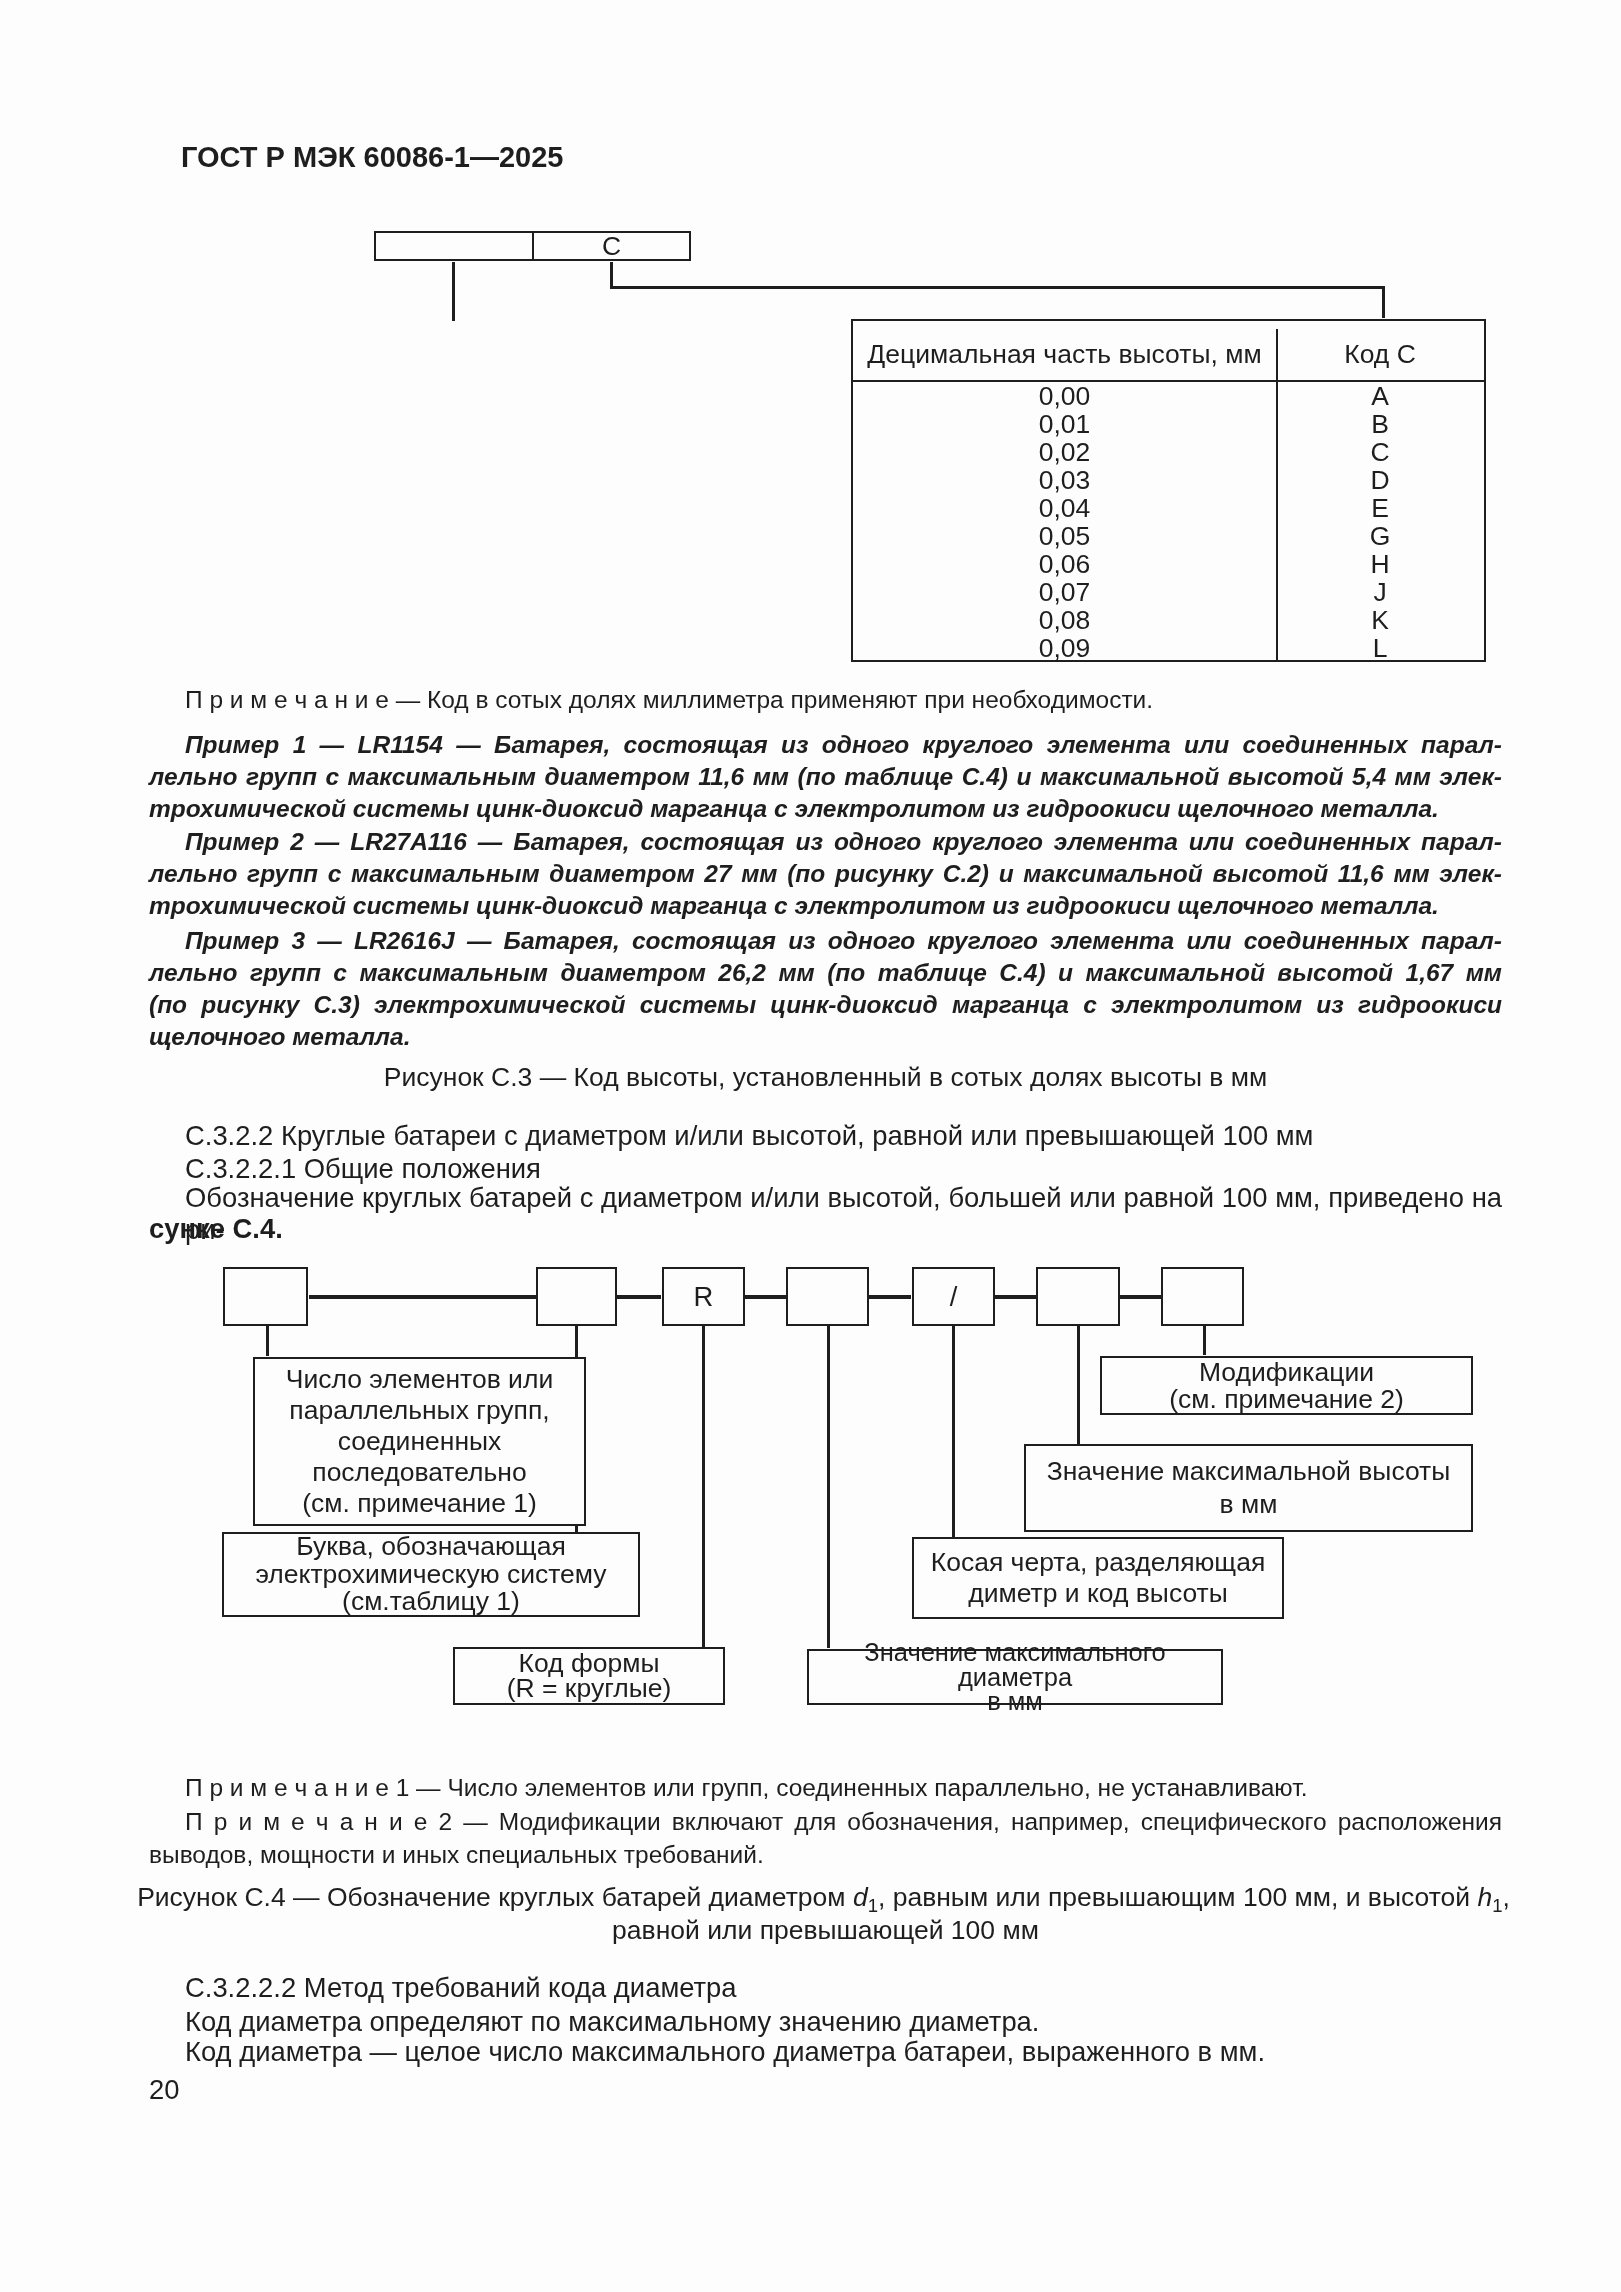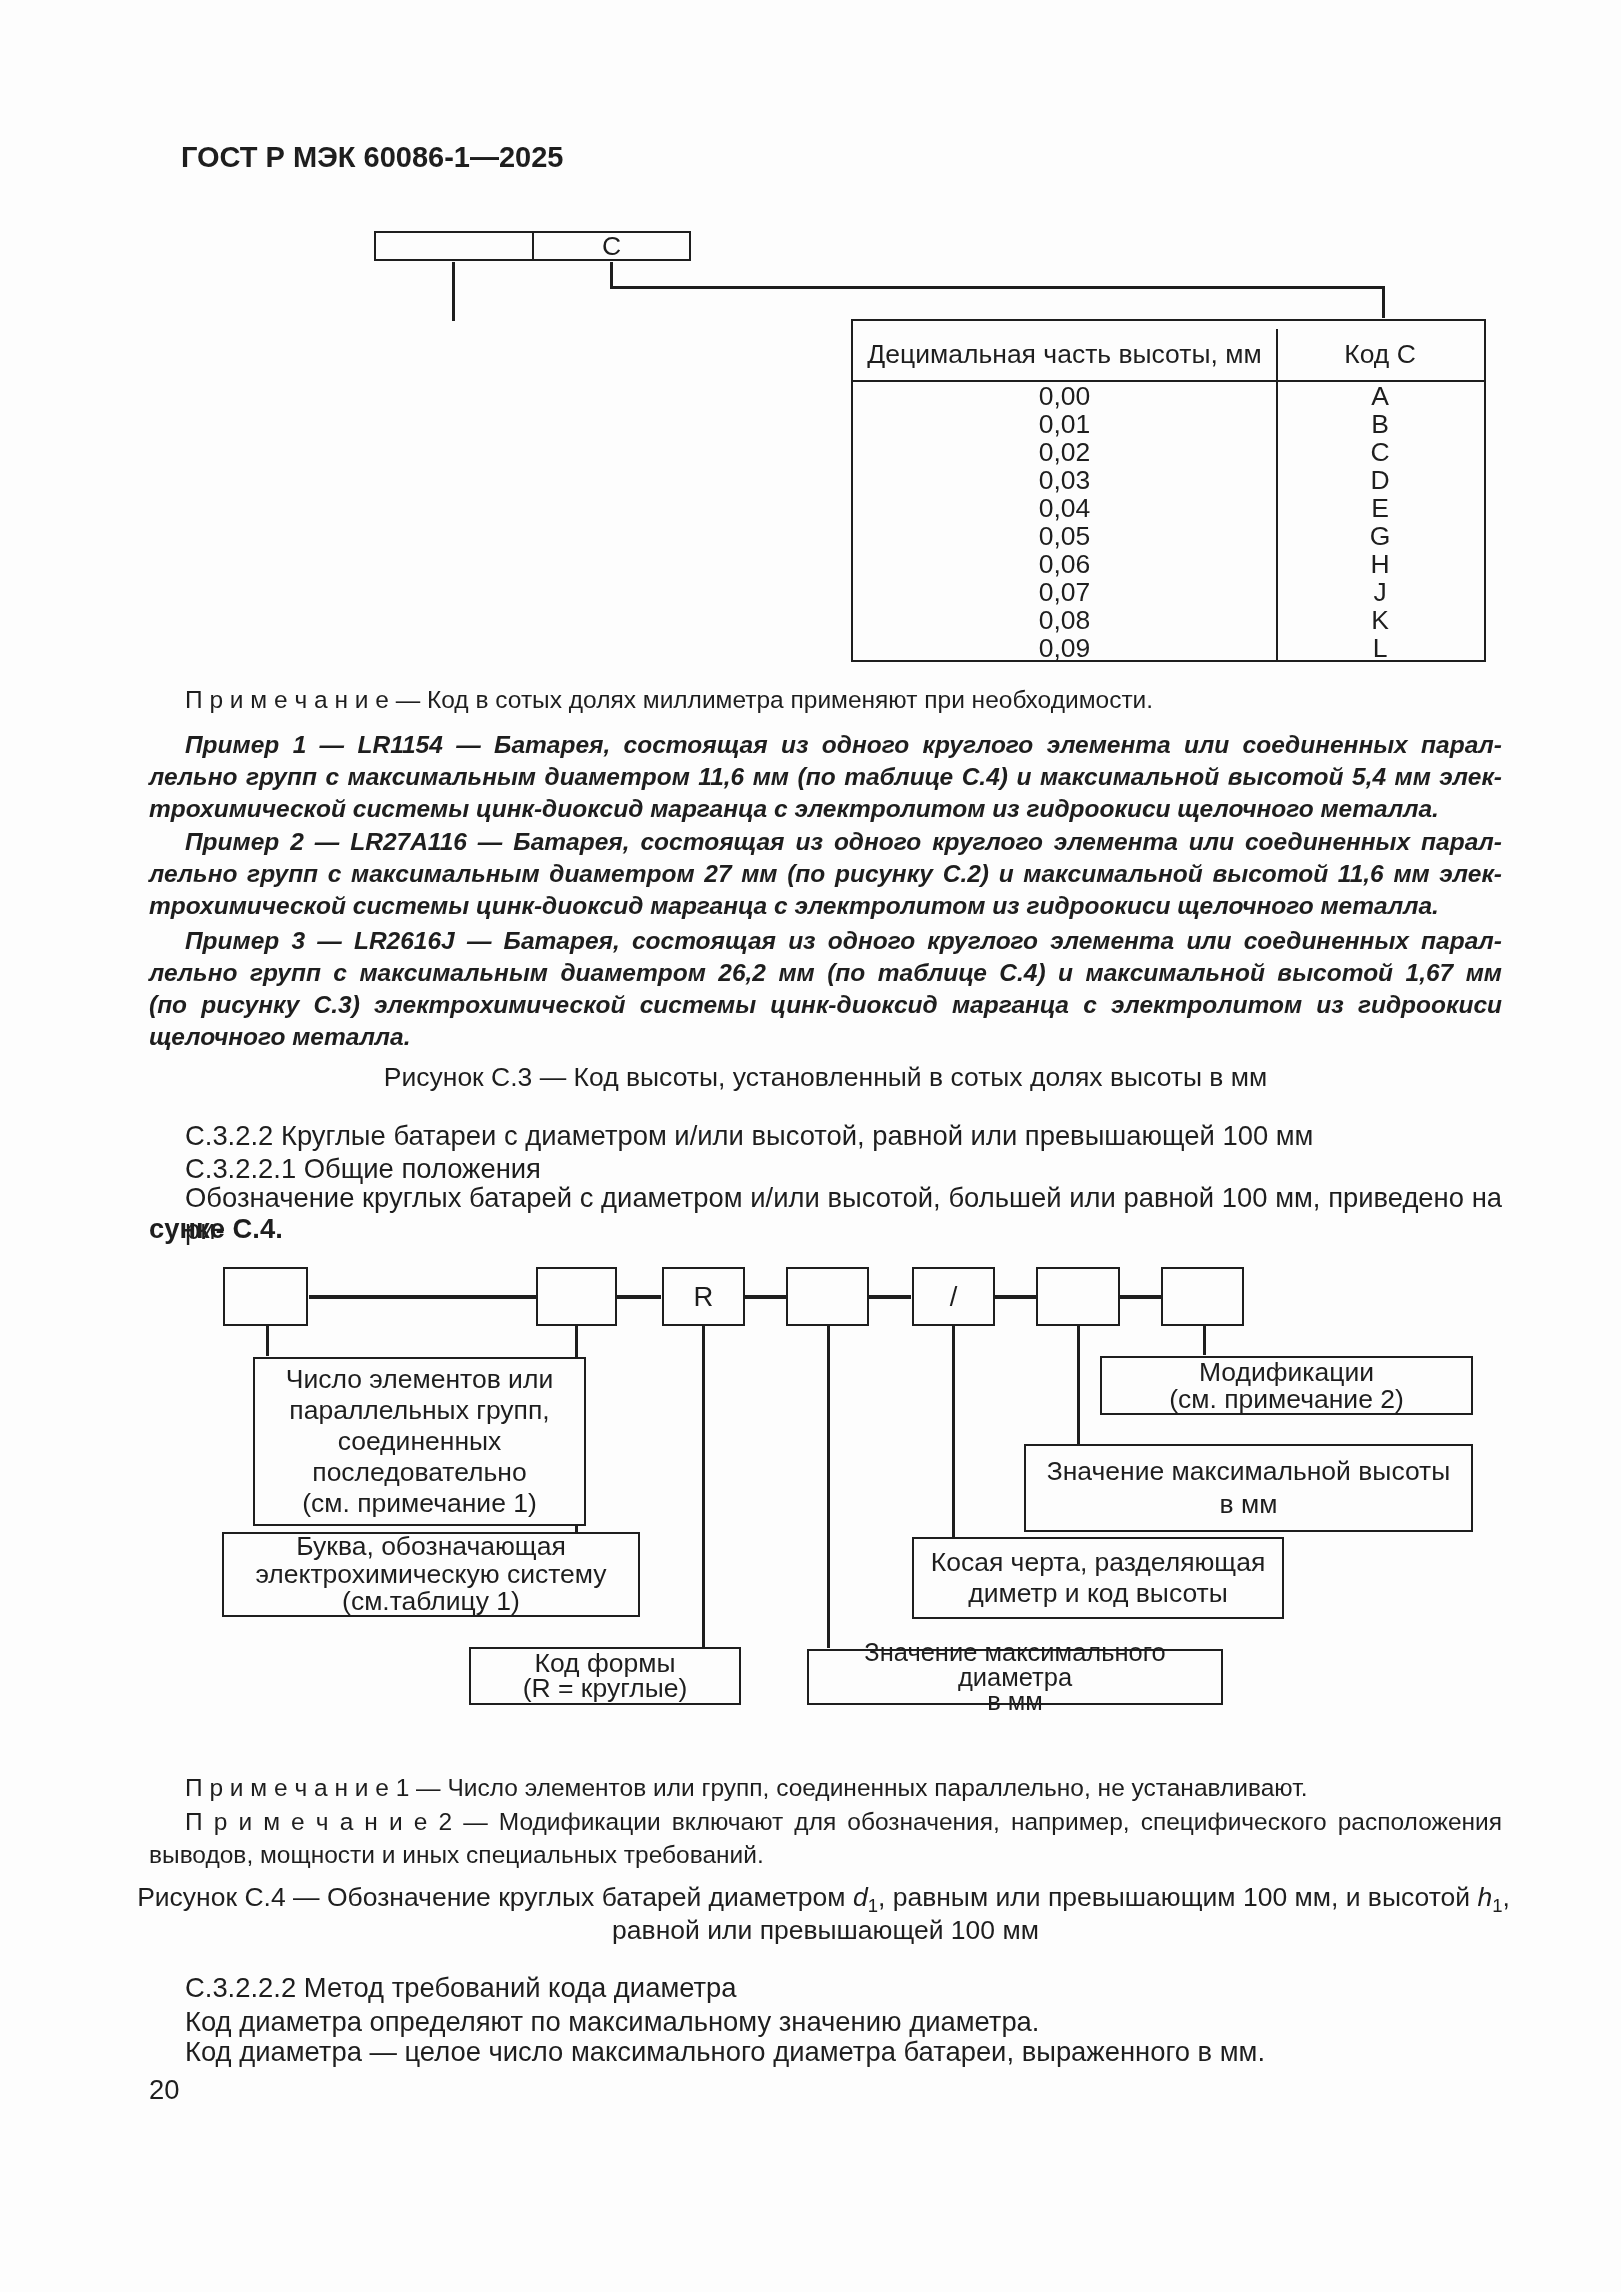--- a/index.html
+++ b/index.html
@@ -177,21 +177,21 @@
     <span class="tline">Буква, обозначающая</span>
     <span class="tline">электрохимическую систему</span>
     <span class="tline">(см.таблицу 1)</span>
   </div>
 
   <div class="lbl" style="left:912px; top:1537px; width:372px; height:82px; line-height:31px;">
     <span class="tline">Косая черта, разделяющая</span>
     <span class="tline">диметр и код высоты</span>
   </div>
 
-  <div class="lbl" style="left:453px; top:1647px; width:272px; height:58px; line-height:25.5px;margin-left:16px;">
+  <div class="lbl" style="left:453px; top:1647px; width:272px; height:58px; line-height:25.5px;">
     <span class="tline">Код формы</span>
     <span class="tline">(R = круглые)</span>
   </div>
 
   <div class="lbl" style="left:807px; top:1649px; width:416px; height:56px; line-height:24.5px; font-size:25.5px;">
     <span class="tline">Значение максимального диаметра</span>
     <span class="tline">в мм</span>
   </div>
 
   <div class="abs fs25 ind" style="left:149px; top:1772px; width:1353px;">П р и м е ч а н и е  1 — Число элементов или групп, соединенных параллельно, не устанавливают.</div>

